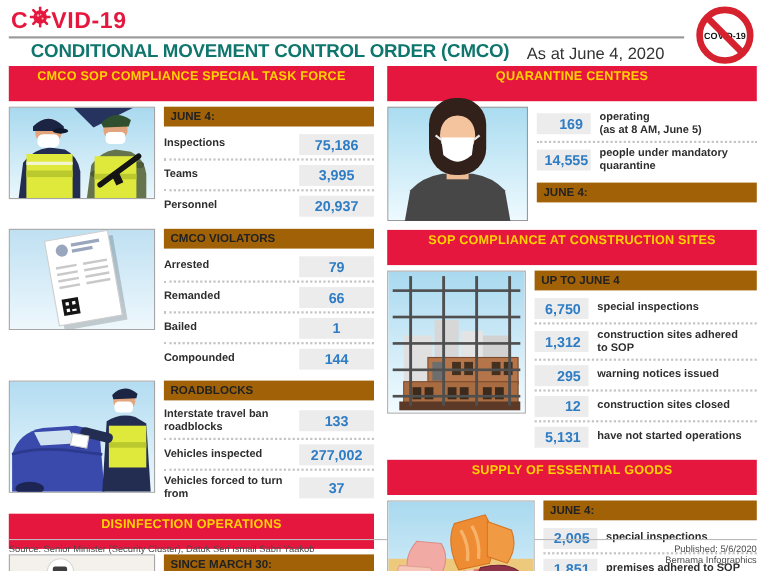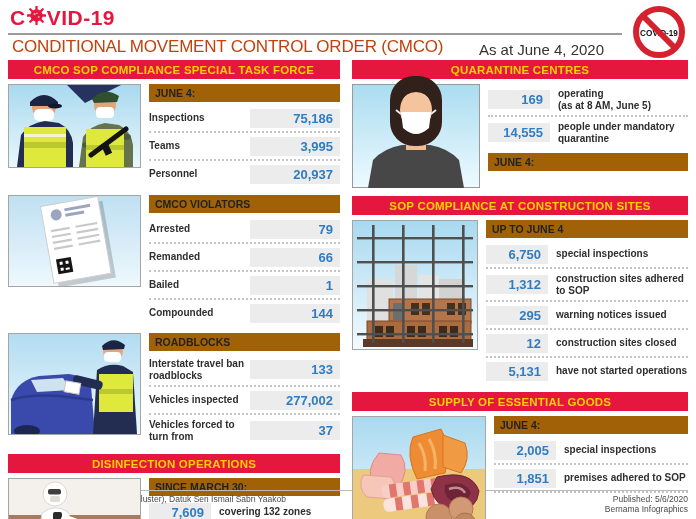--- a/index.html
+++ b/index.html
@@ -5,44 +5,44 @@
   * { margin:0; padding:0; box-sizing:border-box; }
   html,body { background:#fff; }
   body { font-family:"Liberation Sans", sans-serif; width:696px; height:519px; position:relative; }
   .page { width:696px; height:519px; background:#fff; padding:4px 8px; position:relative; overflow:hidden; }
 
   
   .header { position:relative; height:56px; }
   .logo { position:absolute; left:2px; top:2px; font-size:21px; font-weight:bold; color:#e6173e; letter-spacing:.5px; display:flex; align-items:center; }
   .logo .virus { margin:0 1px; display:inline-block; }
   .hrule { position:absolute; left:0; right:66px; top:29px; height:2px; background:#9b9b9b; }
-  .title { position:absolute; left:4px; top:33px; font-size:17px; font-weight:normal; color:#c2410c; letter-spacing:-0.2px; }
+  .title { position:absolute; left:20px; top:33px; font-size:17px; font-weight:bold; color:#0f766e; letter-spacing:-0.2px; }
   .date-note { position:absolute; right:84px; top:37px; font-size:15px; color:#333; }
   .badge { position:absolute; right:2px; top:1px; width:54px; height:54px; }
 
   
   .cols { display:flex; gap:12px; }
   .col { width:332px; }
   .col.right { width:336px; }
 
-  .banner { background:#e6173e; color:#ffd200; font-weight:bold; font-size:11.5px; text-align:center; padding:4px 2px 3px; letter-spacing:.2px; }
+  .banner { background:#e6173e; color:#ffd200; font-weight:bold; font-size:11.5px; text-align:center; padding:4px 2px 16px; letter-spacing:.2px; }
   .section { display:flex; gap:8px; margin-top:5px; margin-bottom:7px; }
   .imgbox { border:1px solid #a5a5a5; background:#fff; flex:none; position:relative; z-index:2; }
   .rows { flex:1; min-width:0; }
 
   .subhdr { background:#a16207; color:#222; font-weight:bold; font-size:10.5px; padding:3px 6px; margin-bottom:3px; }
 
   .lrow { display:flex; align-items:center; justify-content:space-between; padding:3.5px 0; }
   .lrow + .lrow, .rrow + .rrow { border-top:2px dotted #c4c4c4; }
   .lbl { font-size:10px; font-weight:bold; color:#2e2e2e; line-height:1.2; white-space:pre-line; }
   .chip { background:#ececec; color:#2e7cc3; font-weight:bold; font-size:13px; padding:2px 7px; flex:none; }
-  .lrow .chip { width:90px; text-align:right; }
+  .lrow .chip { width:68px; text-align:center; }
 
   .rrow { display:flex; align-items:center; gap:8px; padding:3.5px 0; }
-  .rrow .chip { width:62px; text-align:right; }
+  .rrow .chip { width:49px; text-align:right; }
 
   
   .qimg { margin-top:-26px; z-index:3; }
 
   
   .footer { position:absolute; left:8px; right:8px; bottom:4px; border-top:1.5px solid #bbb; padding-top:3px; display:flex; justify-content:space-between; font-size:8.5px; color:#4a4a4a; }
   .footer .right { text-align:right; line-height:1.25; }
 </style>
 </head>
 <body>

